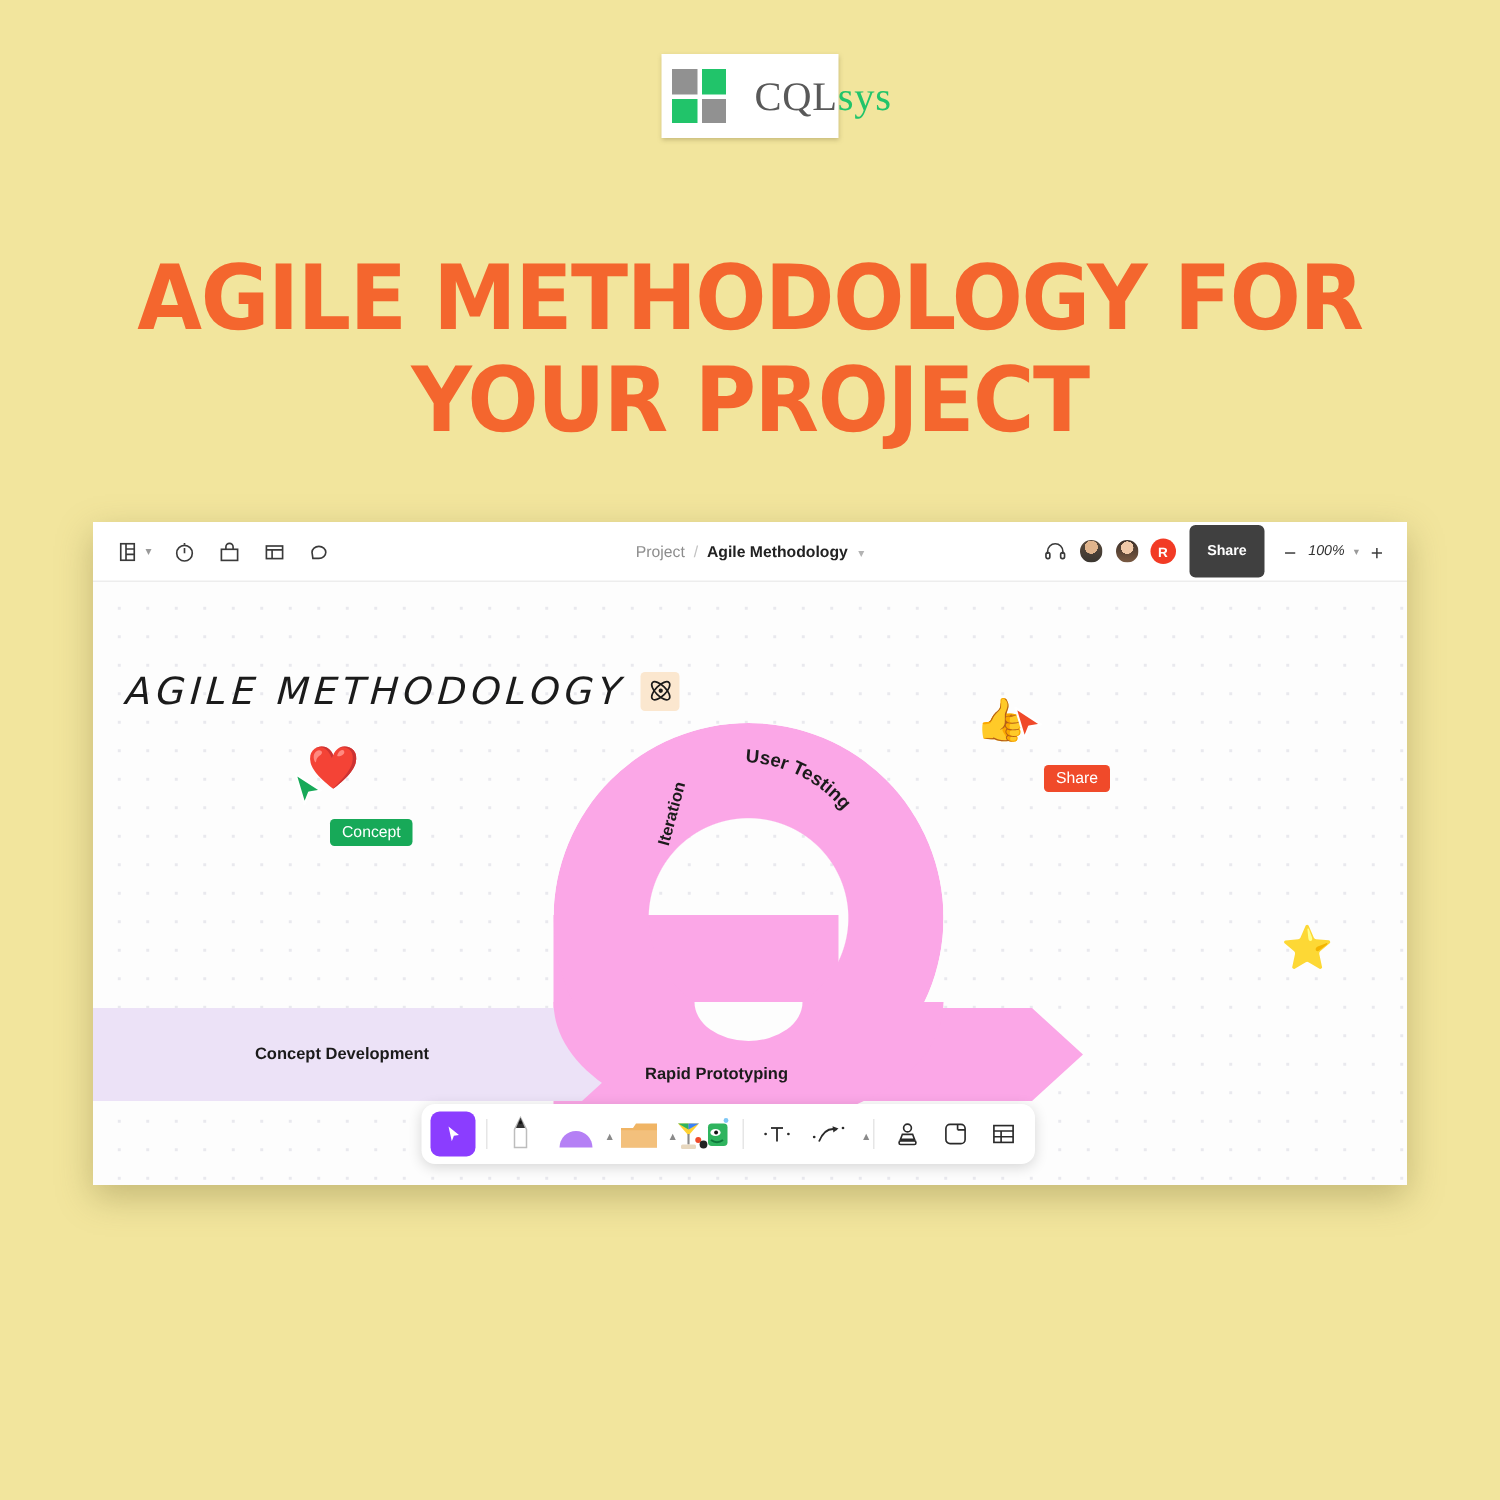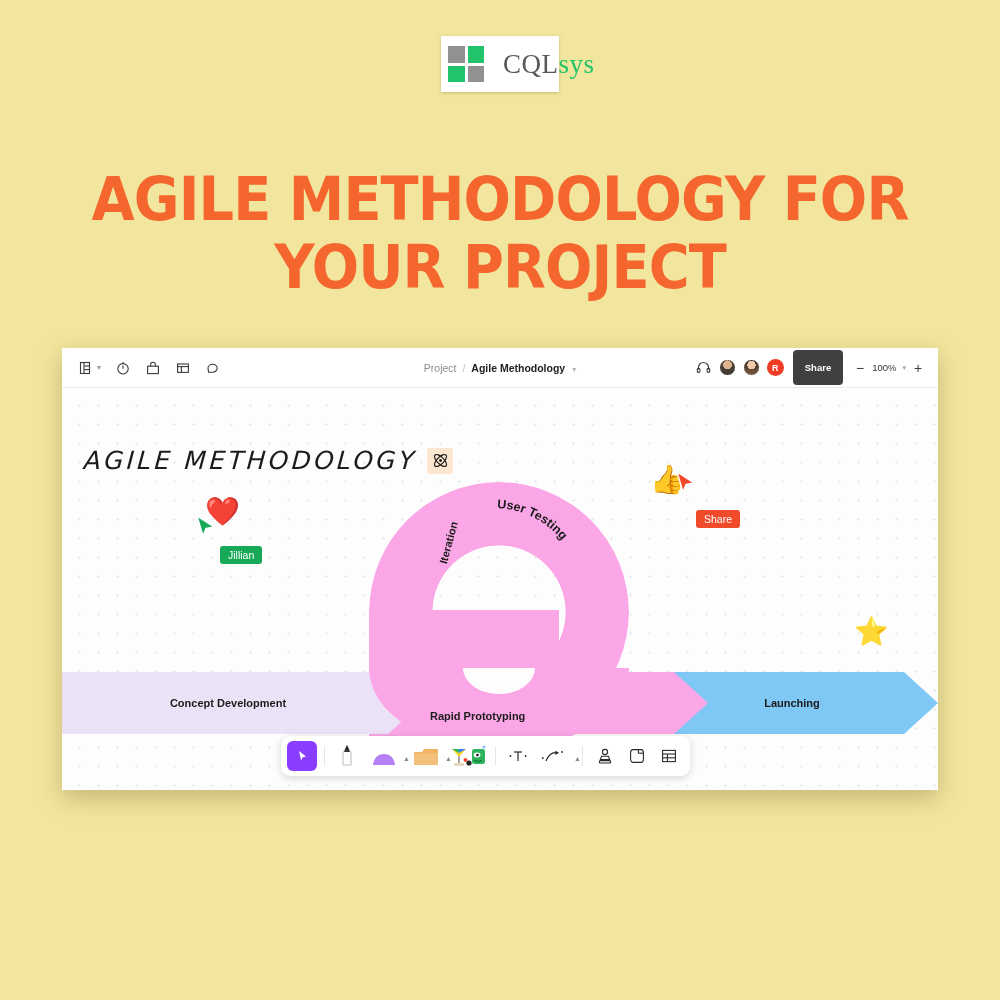--- a/index.html
+++ b/index.html
@@ -162,21 +162,21 @@
     line-height: 1;
   }
   #zoom-group {
     display: flex;
     align-items: center;
     gap: 6px;
     margin-left: 4px;
     color: #3c3c3c;
   }
   .zoom-btn { font-size: 14px; line-height: 1; width: 12px; text-align: center; }
-  #zoom-level { font-size: 9.5px; color: #333; }
+  #zoom-level { font-size: 9.5px; color: #333; font-style: italic; }
   #zoom-caret { font-size: 7px; color: #9a9a9a; }
 
   
   #canvas {
     position: relative;
     height: 402px;
     background-color: #fdfdfd;
     background-image: radial-gradient(#e9e9ee 1.05px, transparent 1.15px);
     background-size: 19px 19px;
     background-position: 8px 8px;
@@ -508,35 +508,34 @@
           </text>
         </svg>
       </div>
 
       <div class="arc-label" id="label-iteration">Iteration</div>
     </div>
 
     <div id="banner">
       <div class="banner-seg" id="seg-concept">Concept Development</div>
       <div class="banner-seg" id="seg-proto"></div>
-      <div class="banner-seg" id="seg-launch">Launching</div>
     </div>
     <div id="donut-over-banner"></div>
     <div id="donut-over-banner-hole"></div>
     <div id="label-rapid">Rapid Prototyping</div>
 
     <div class="emoji" id="emoji-heart">❤️</div>
     <div class="emoji" id="emoji-thumb">👍</div>
     <div class="emoji" id="emoji-star">⭐</div>
 
     <div class="cursor-group" id="cursor-jillian">
       <svg width="24" height="26" viewBox="0 0 24 26" style="position:absolute;left:0;top:0">
         <path d="M3 2 L20 13 L12 14.4 L9 22 Z" fill="#17a958" stroke="#ffffff" stroke-width="1.4" stroke-linejoin="round"></path>
       </svg>
-      <span class="cursor-label">Jillian</span>
+      <span class="cursor-label">Concept</span>
     </div>
 
     <div class="cursor-group" id="cursor-rahul">
       <svg width="24" height="26" viewBox="0 0 24 26" style="position:absolute;left:0;top:0">
         <path d="M3 2 L20 13 L12 14.4 L9 22 Z" fill="#f04a2a" stroke="#ffffff" stroke-width="1.4" stroke-linejoin="round"></path>
       </svg>
       <span class="cursor-label">Share</span>
     </div>
 
     <div id="bottom-toolbar">

